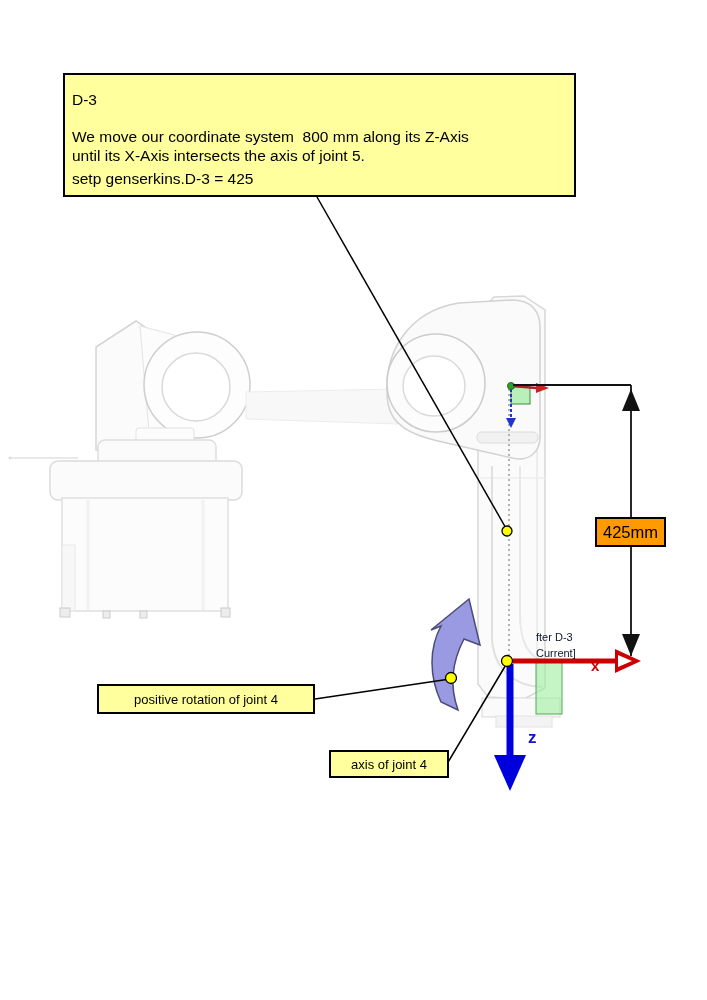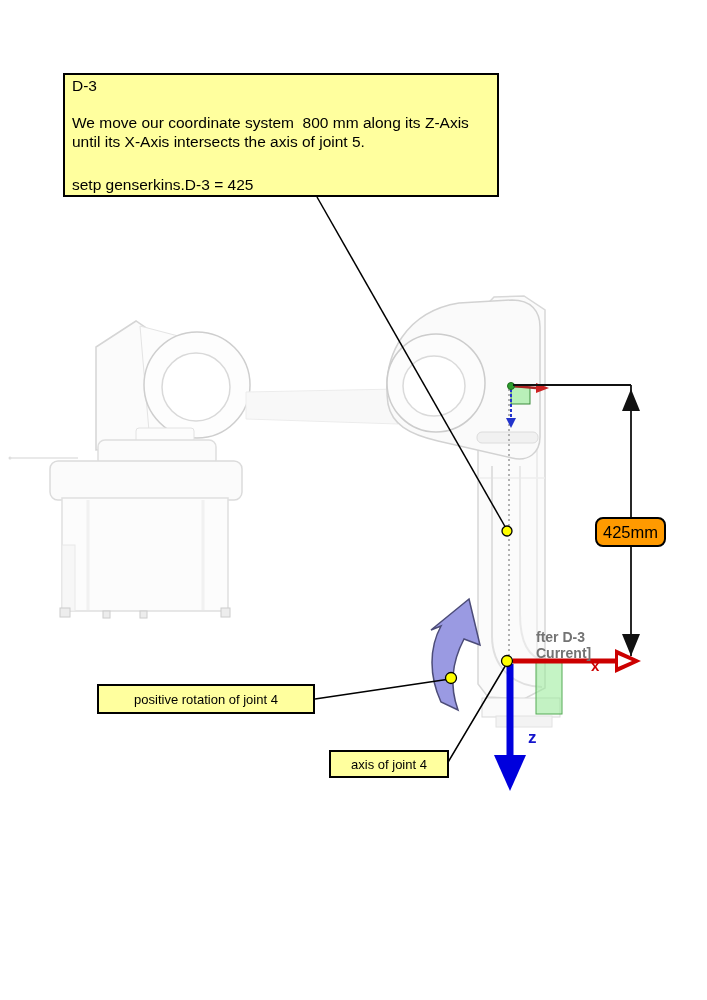--- a/index.html
+++ b/index.html
@@ -7,45 +7,45 @@
     position:relative;
     width:707px;height:1000px;
     background:#ffffff;
     font-family:"Liberation Sans","DejaVu Sans",sans-serif;
     overflow:hidden;
   }
   .canvas svg{position:absolute;left:0;top:0;}
 
   
   .callout{
-    position:absolute;left:63px;top:73px;width:436px;height:124px;
+    position:absolute;left:63px;top:73px;width:513px;height:124px;
     background:#ffff9e;border:2px solid #000;box-sizing:border-box;
-    padding:1px 7px;color:#000;font-size:15.5px;line-height:19px;
+    padding:15px 7px;color:#000;font-size:15.5px;line-height:19px;
   }
   .callout-line{white-space:pre;}
   .callout-body{margin-top:18px;}
-  .callout-cmd{margin-top:24px;}
+  .callout-cmd{margin-top:4px;}
 
   
   .tag{
     position:absolute;box-sizing:border-box;
     border:2px solid #000;color:#000;
     display:flex;align-items:center;justify-content:center;
     white-space:nowrap;
   }
   .tag.yellow{background:#ffff9e;font-size:13px;}
-  .tag.orange{background:#ff9a00;font-size:16.5px;border-radius:8px;}
+  .tag.orange{background:#ff9a00;font-size:16.5px;}
   .tag-dim{left:595px;top:517px;width:71px;height:30px;}
   .tag-posrot{left:97px;top:684px;width:218px;height:30px;}
   .tag-axis{left:310px;top:750px;width:120px;height:28px;margin-left:19px;}
 
   
   .frame-caption{
     position:absolute;left:536px;top:629px;
-    font-size:14px;font-weight:bold;line-height:16px;color:#737373;
+    font-size:11px;font-weight:normal;line-height:16px;color:#0f172a;
   }
 
   
   .axis-x-label{
     position:absolute;left:591px;top:657px;
     color:#cc0000;font-size:15px;font-weight:bold;
   }
   .axis-z-label{
     position:absolute;left:528px;top:728px;
     color:#1414cc;font-size:17px;font-weight:bold;

